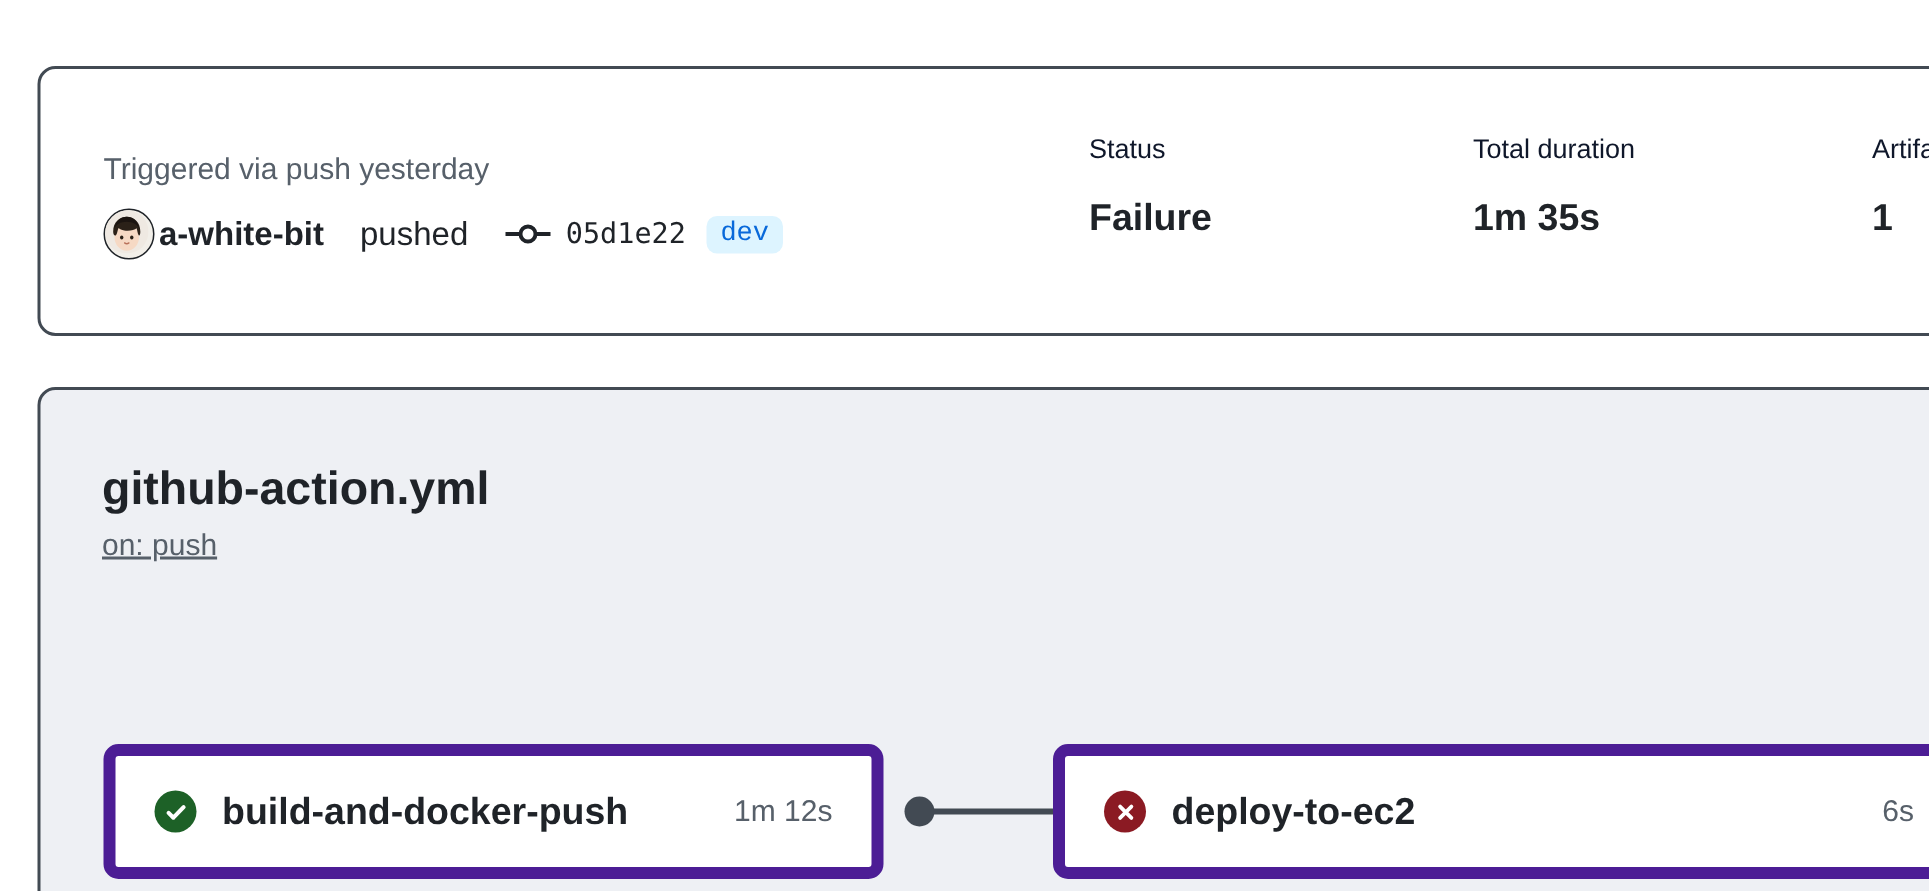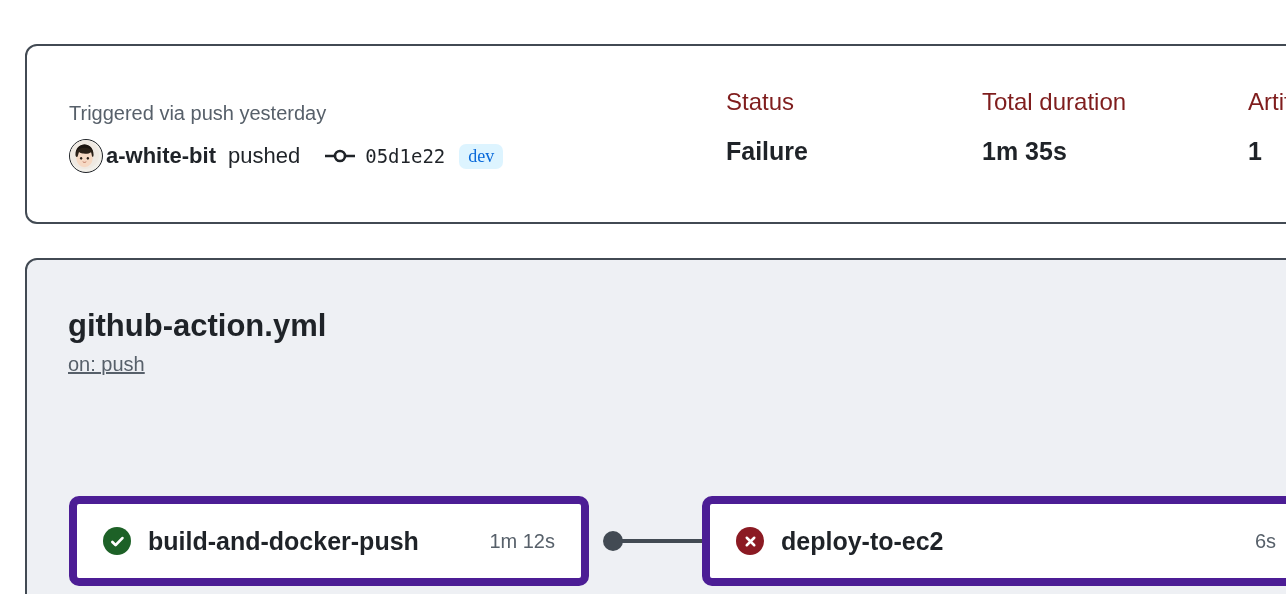--- a/index.html
+++ b/index.html
@@ -64,57 +64,57 @@
   .actor-name {
     font-size: 22px;
     font-weight: bold;
     color: #1f2328;
     margin-left: 3px;
     text-align: right;
   }
   .actor-verb {
     font-size: 22px;
     color: #1f2328;
-    margin-left: 12px;
+    margin-left: 24px;
   }
 
   .commit-icon {
     margin-left: 25px;
     display: flex;
     align-items: center;
     flex: 0 0 auto;
   }
 
   .commit-sha {
     font-family: "DejaVu Sans Mono", monospace;
     font-size: 19px;
     color: #1f2328;
     margin-left: 10px;
   }
 
   .branch-chip {
     margin-left: 14px;
     background: #ddf4ff;
     color: #0969da;
-    font-family: Liberation Serif, serif;
+    font-family: Liberation Mono, monospace;
     font-size: 18px;
     border-radius: 7px;
     padding: 3px 9px 4px 9px;
     line-height: 1;
   }
 
   
   .meta-col {
     position: absolute;
     top: 44px;
     white-space: nowrap;
   }
   .meta-label {
-    font-size: 24px;
-    color: #7f1d1d;
+    font-size: 18px;
+    color: #0f172a;
     line-height: 1;
   }
   .meta-value {
     font-size: 25px;
     font-weight: bold;
     color: #1f2328;
     line-height: 1;
     margin-top: 25px;
   }
   .col-status    { left: 699px; }

